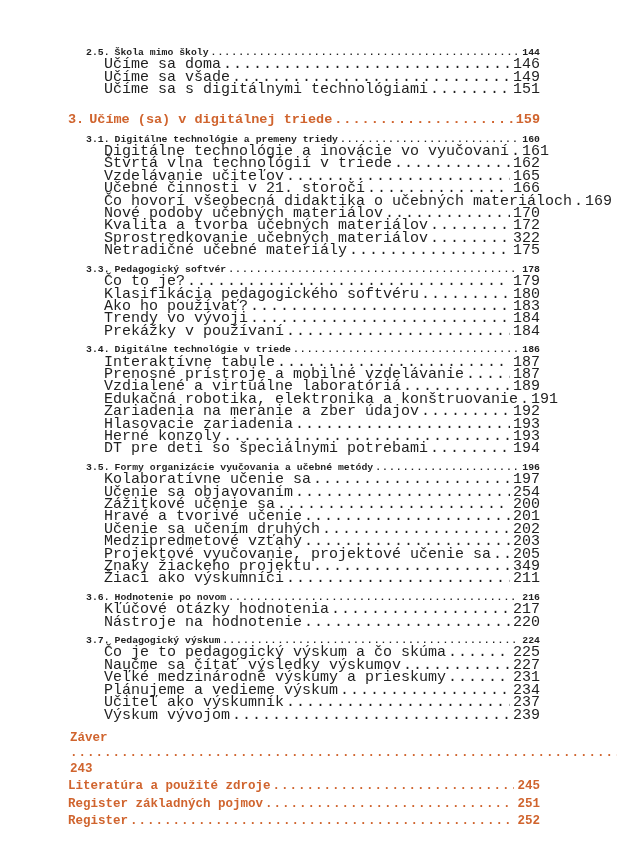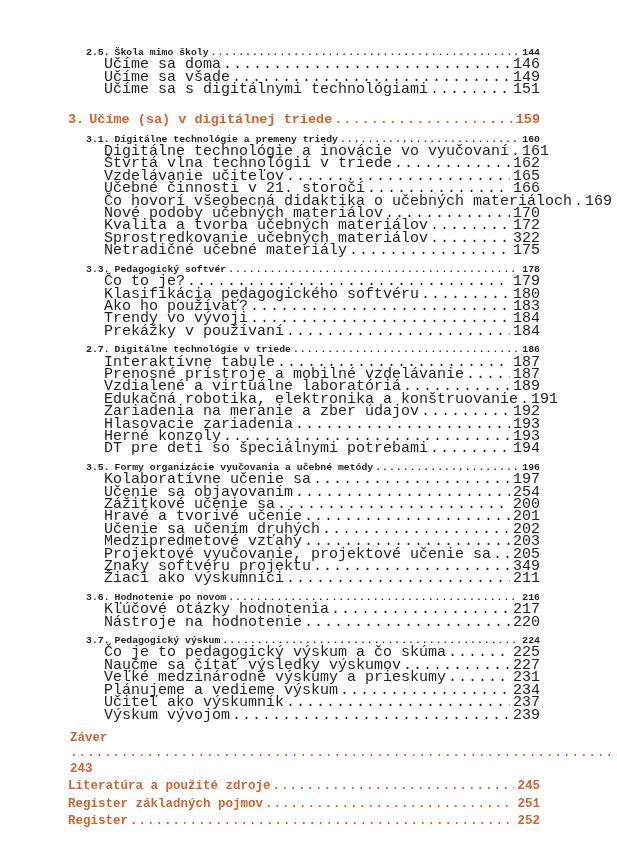--- a/index.html
+++ b/index.html
@@ -181,21 +181,21 @@
         <span class="title">Trendy vo vývoji</span>
         <span class="leader"></span>
         <span class="pg">184</span>
       </div>
       <div class="row l3">
         <span class="title">Prekážky v používaní</span>
         <span class="leader"></span>
         <span class="pg">184</span>
       </div>
       <div class="row l2">
-        <span class="num">2.7.</span>
+        <span class="num">3.4.</span>
         <span class="title">Digitálne technológie v triede</span>
         <span class="leader"></span>
         <span class="pg">186</span>
       </div>
       <div class="row l3">
         <span class="title">Interaktívne tabule</span>
         <span class="leader"></span>
         <span class="pg">187</span>
       </div>
       <div class="row l3">
@@ -268,21 +268,21 @@
         <span class="title">Medzipredmetové vzťahy</span>
         <span class="leader"></span>
         <span class="pg">203</span>
       </div>
       <div class="row l3">
         <span class="title">Projektové vyučovanie, projektové učenie sa</span>
         <span class="leader"></span>
         <span class="pg">205</span>
       </div>
       <div class="row l3">
-        <span class="title">Znaky softvéru projektu</span>
+        <span class="title">Znaky žiackeho projektu</span>
         <span class="leader"></span>
         <span class="pg">349</span>
       </div>
       <div class="row l3">
         <span class="title">Žiaci ako výskumníci</span>
         <span class="leader"></span>
         <span class="pg">211</span>
       </div>
       <div class="row l2">
         <span class="num">3.6.</span>

